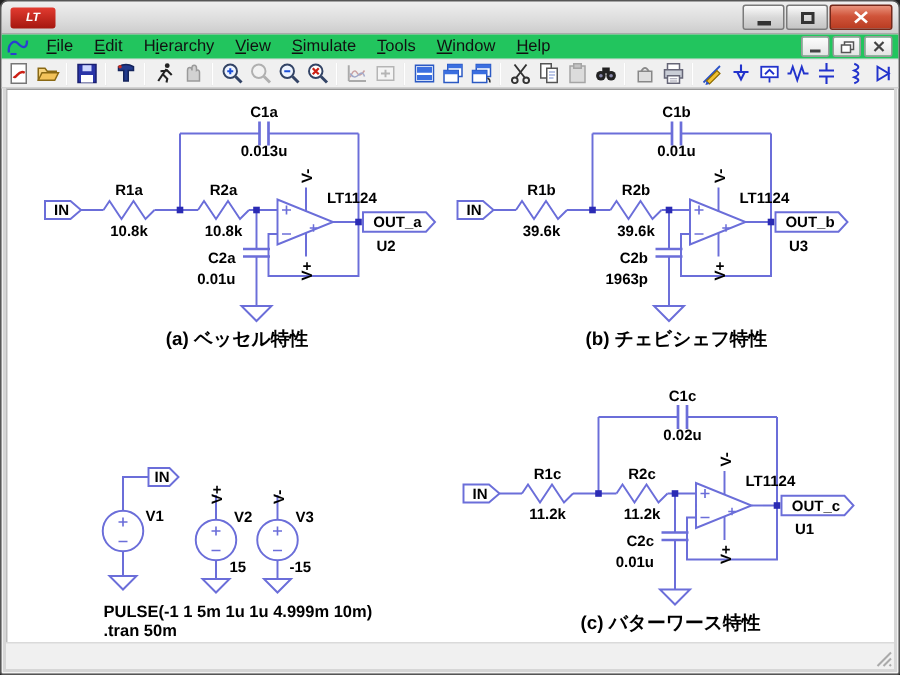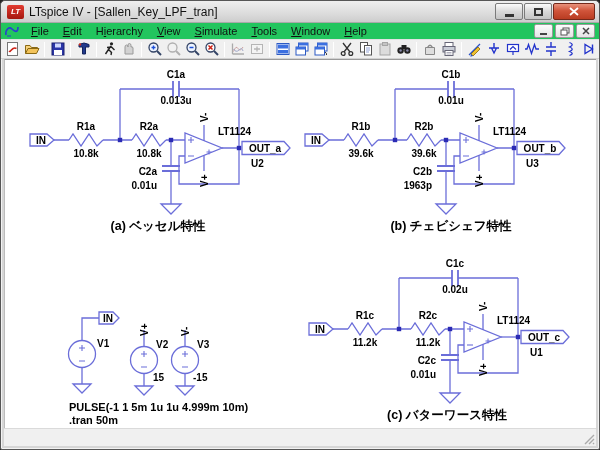--- a/index.html
+++ b/index.html
@@ -1,20 +1,20 @@
 <!DOCTYPE html>
 <html><head>
 <meta charset="utf-8">
 <style>
   html,body{margin:0;padding:0;background:#222;}
   *{box-sizing:border-box;font-family:"Liberation Sans",sans-serif;}
   .window{position:relative;width:600px;height:450px;background:#d6d6d6;border:1px solid #565656;border-radius:5px 5px 2px 2px;overflow:hidden;
           box-shadow:inset 0 0 0 1px #f2f2f2;}
   .titlebar{position:absolute;left:0;top:0;right:0;height:22px;background:linear-gradient(#efefef,#dcdcdc 60%,#cdcdcd);border-bottom:1px solid #a9a9a9;display:flex;align-items:center;padding:0 6px;border-radius:5px 5px 0 0;}
-  .app-icon{width:17px;height:14px;background:linear-gradient(#e23b30,#a5170f);color:#fff;font-size:8px;font-weight:bold;font-style:italic;display:flex;align-items:center;justify-content:center;border-radius:2px;margin-right:5px;flex:none;}
+  .app-icon{width:30px;height:14px;background:linear-gradient(#e23b30,#a5170f);color:#fff;font-size:8px;font-weight:bold;font-style:italic;display:flex;align-items:center;justify-content:center;border-radius:2px;margin-right:5px;flex:none;}
   .title-text{font-size:12px;color:#111;white-space:nowrap;}
   .winbtns{position:absolute;right:4px;top:2px;display:flex;gap:1px;}
   .wbtn{width:28px;height:17px;border:1px solid #7a7a7a;border-radius:2px;background:linear-gradient(#fbfbfb,#d9d9d9 50%,#c4c4c4);display:flex;align-items:center;justify-content:center;}
   .wbtn.close{width:42px;background:linear-gradient(#e8927c,#d0543a 45%,#b93c22);border-color:#73281a;}
   .glyph-min{width:9px;height:3px;background:#333;margin-top:8px;}
   .glyph-max{width:9px;height:8px;border:2px solid #333;}
   .menubar{position:absolute;left:0;top:22px;right:0;height:17px;background:#22c55e;display:flex;align-items:center;padding:0 3px;border-bottom:1px solid #e2e2e2;}
   .doc-icon{width:16px;height:14px;margin-right:4px;flex:none;}
   .mi{font-size:11px;color:#111;padding:1px 7px;}
   .mi u{text-decoration:underline;}
@@ -31,21 +31,20 @@
   .sch-caption{font-size:12.5px;}
   .sch-dir{font-size:11px;}
 </style>
 </head>
 <body>
 
 <div class="window">
 
   <div class="titlebar">
     <span class="app-icon">LT</span>
-    <span class="title-text">LTspice IV - [Sallen_Key_LPF_tran]</span>
     <div class="winbtns">
       <div class="wbtn">
           <div class="glyph-min"></div>
         </div>
       <div class="wbtn">
           <div class="glyph-max"></div>
         </div>
       <div class="wbtn close">
         <svg width="10" height="9">
             <path d="M1 1 L9 8 M9 1 L1 8" stroke="#fff" stroke-width="1.8"></path>

